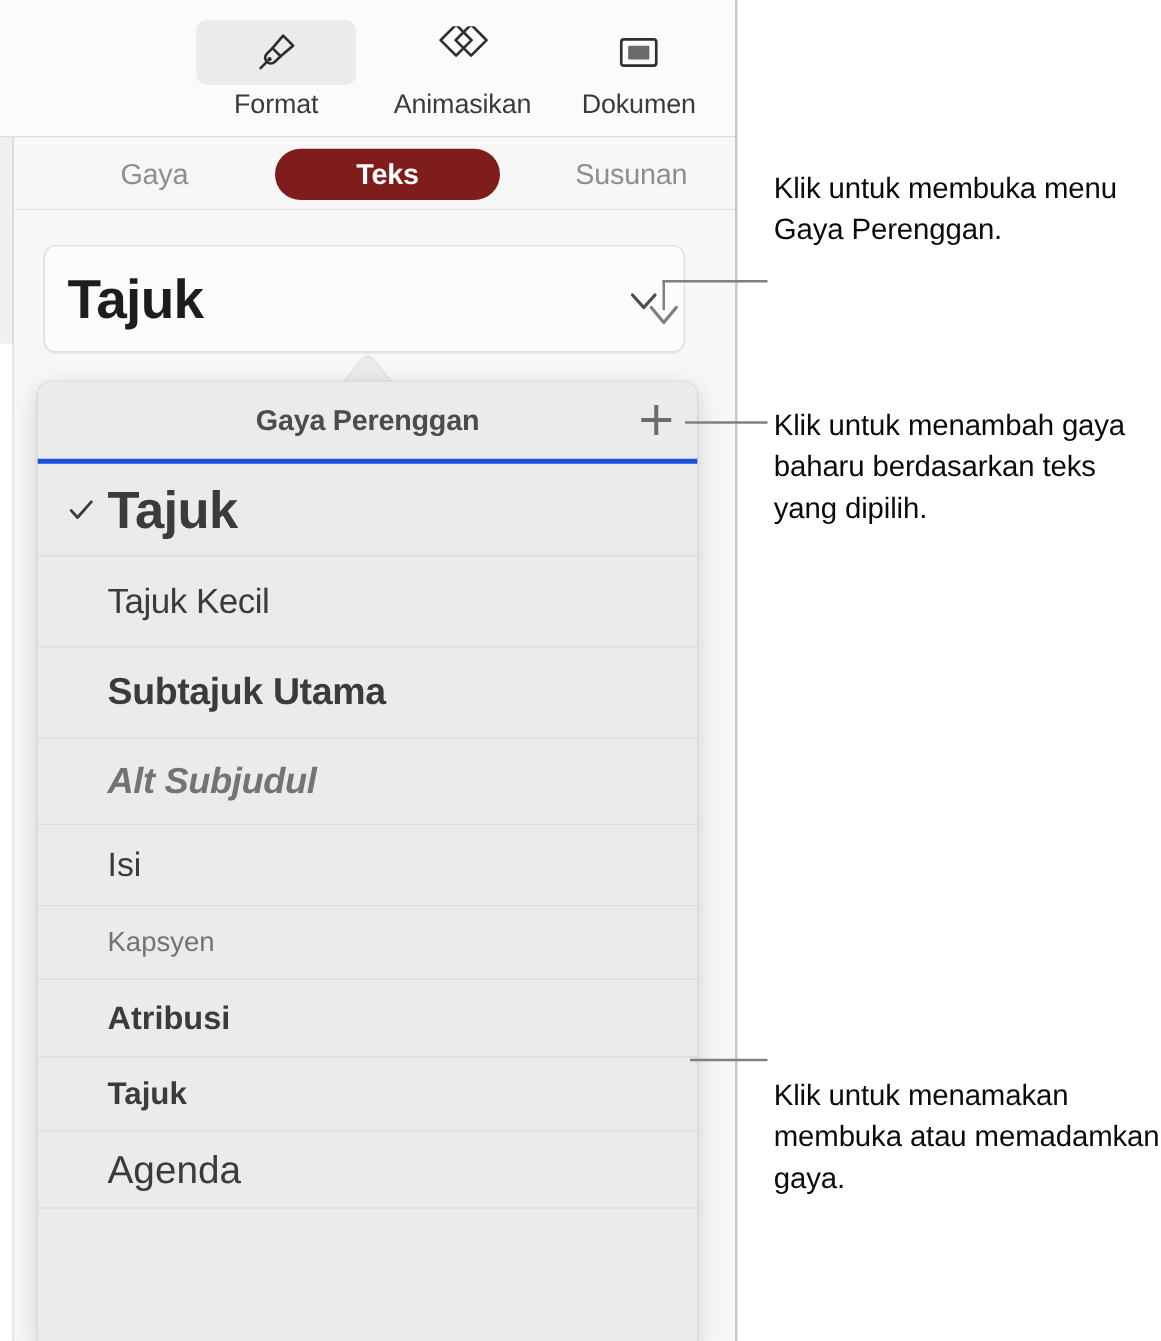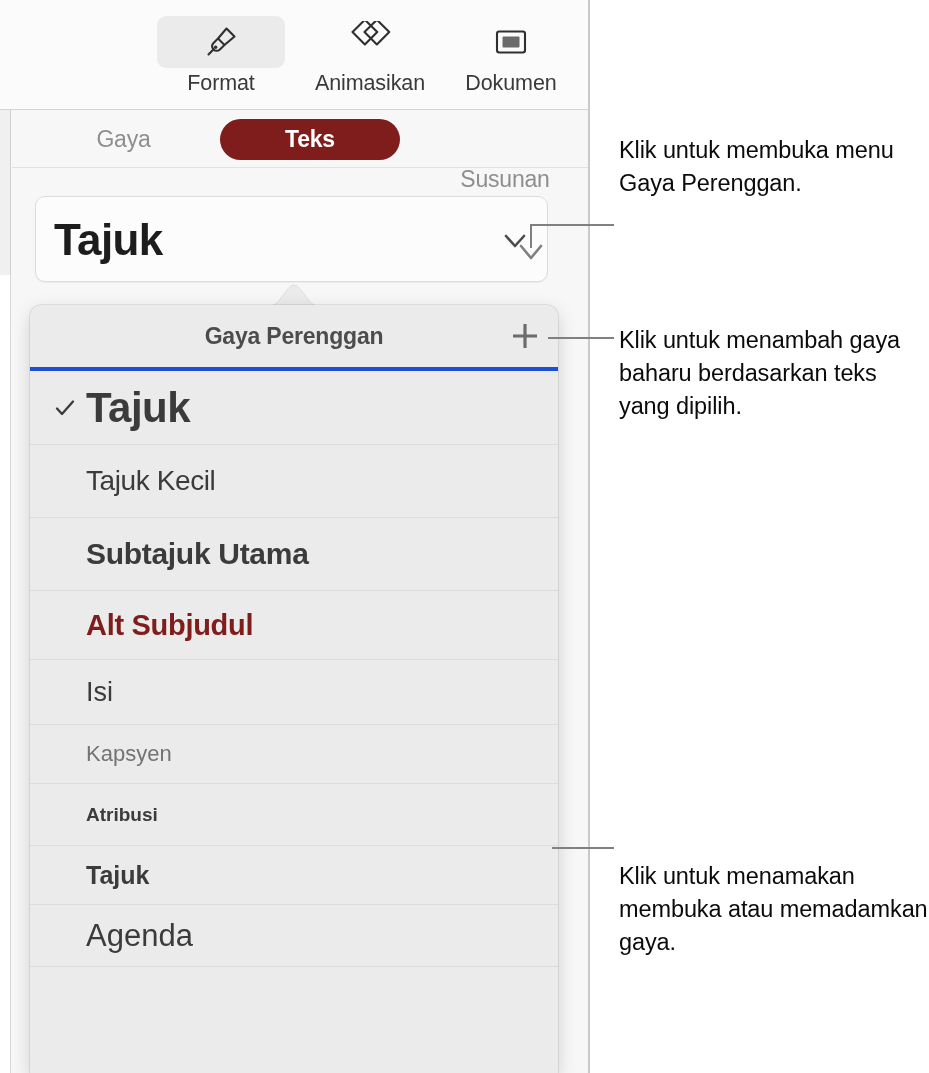--- a/index.html
+++ b/index.html
@@ -101,21 +101,21 @@
     letter-spacing: -0.2px;
     cursor: default;
   }
   .tab.selected {
     background: #7f1d1d;
     color: #ffffff;
     font-weight: bold;
   }
   #tab-gaya { left: 54px; width: 115px; }
   #tab-teks { left: 208px; width: 180px; }
-  #tab-susunan { left: 413px; width: 160px; margin-top: 40px; }
+  #tab-susunan { left: 413px; width: 160px; }
 
   
   .gutter {
     position: absolute;
     left: 0; top: 110px;
     width: 11px; height: 963px;
     background: #f0f0f0;
     border-right: 1px solid #d0d0d0;
     box-sizing: border-box;
   }
@@ -224,25 +224,25 @@
     width: 22px; height: 22px;
     display: flex;
     align-items: center;
     justify-content: center;
   }
 
   
   .mi-tajuk       { font-size: 42px; font-weight: bold; color: #3b3b3b; letter-spacing: -0.5px; }
   .mi-tajukkecil  { font-size: 28px; font-weight: normal; color: #3b3b3b; letter-spacing: -0.4px; }
   .mi-subtajuk    { font-size: 30px; font-weight: bold; color: #3b3b3b; letter-spacing: -0.3px; }
-  .mi-altsub      { font-size: 29px; font-weight: bold; color: #7f1d1d; letter-spacing: -0.3px; }
+  .mi-altsub      { font-size: 29px; font-weight: bold; color: #737373; letter-spacing: -0.3px; font-style: italic; }
   .mi-isi         { font-size: 27px; font-weight: normal; color: #3b3b3b; }
   .mi-kapsyen     { font-size: 22px; font-weight: normal; color: #737373; }
   .mi-petikan     { font-size: 39px; font-weight: normal; color: #454545; letter-spacing: -0.4px; }
-  .mi-atribusi    { font-size: 19px; font-weight: bold; color: #3b3b3b; }
+  .mi-atribusi    { font-size: 26px; font-weight: bold; color: #3b3b3b; }
   .mi-tajuk2      { font-size: 25px; font-weight: bold; color: #3b3b3b; }
   .mi-agenda      { font-size: 31px; font-weight: normal; color: #3b3b3b; }
 
   
   .callout {
     position: absolute;
     font-size: 23.5px;
     line-height: 33px;
     color: #0b0b0b;
     letter-spacing: -0.1px;

